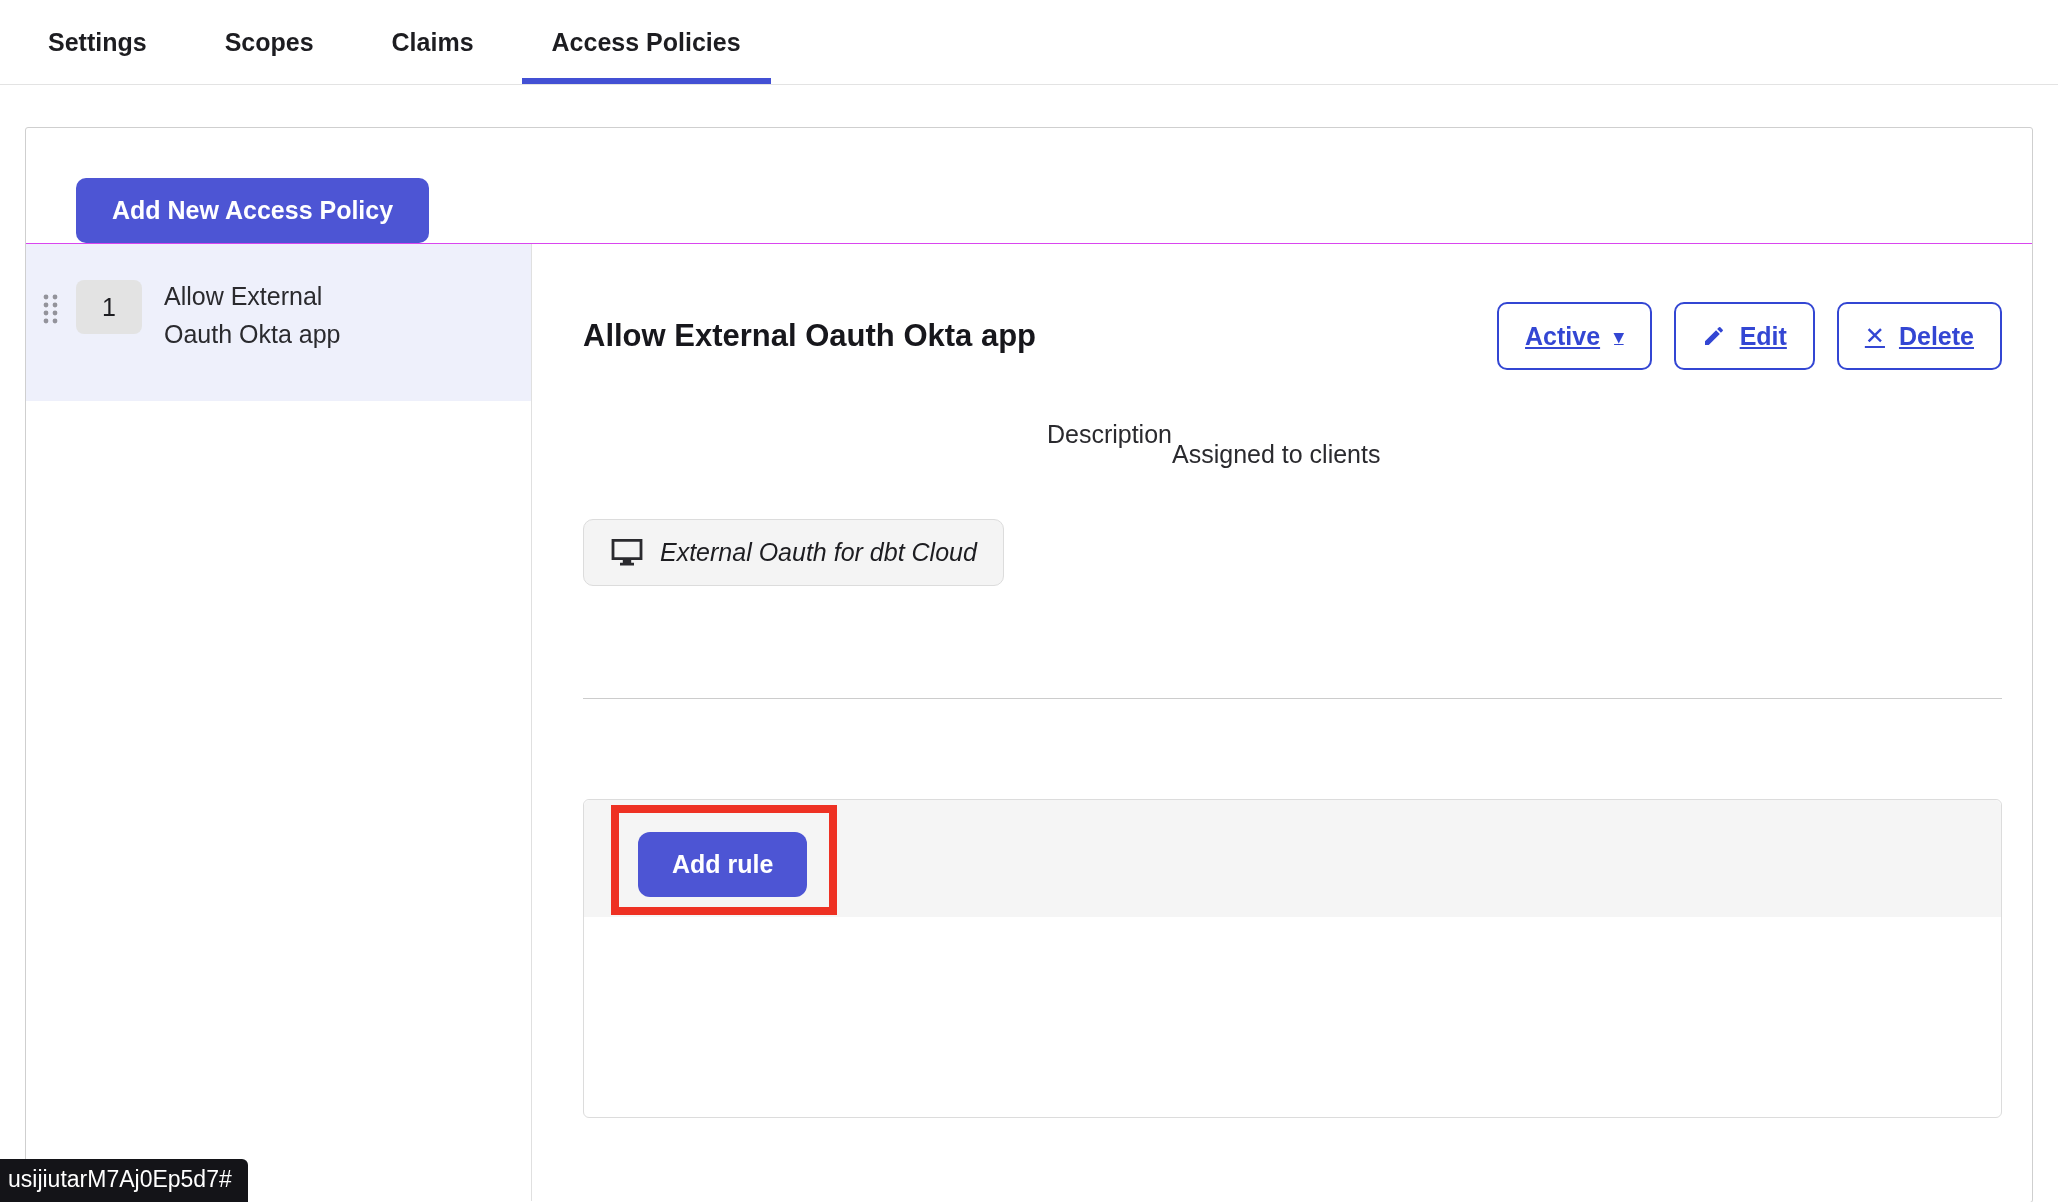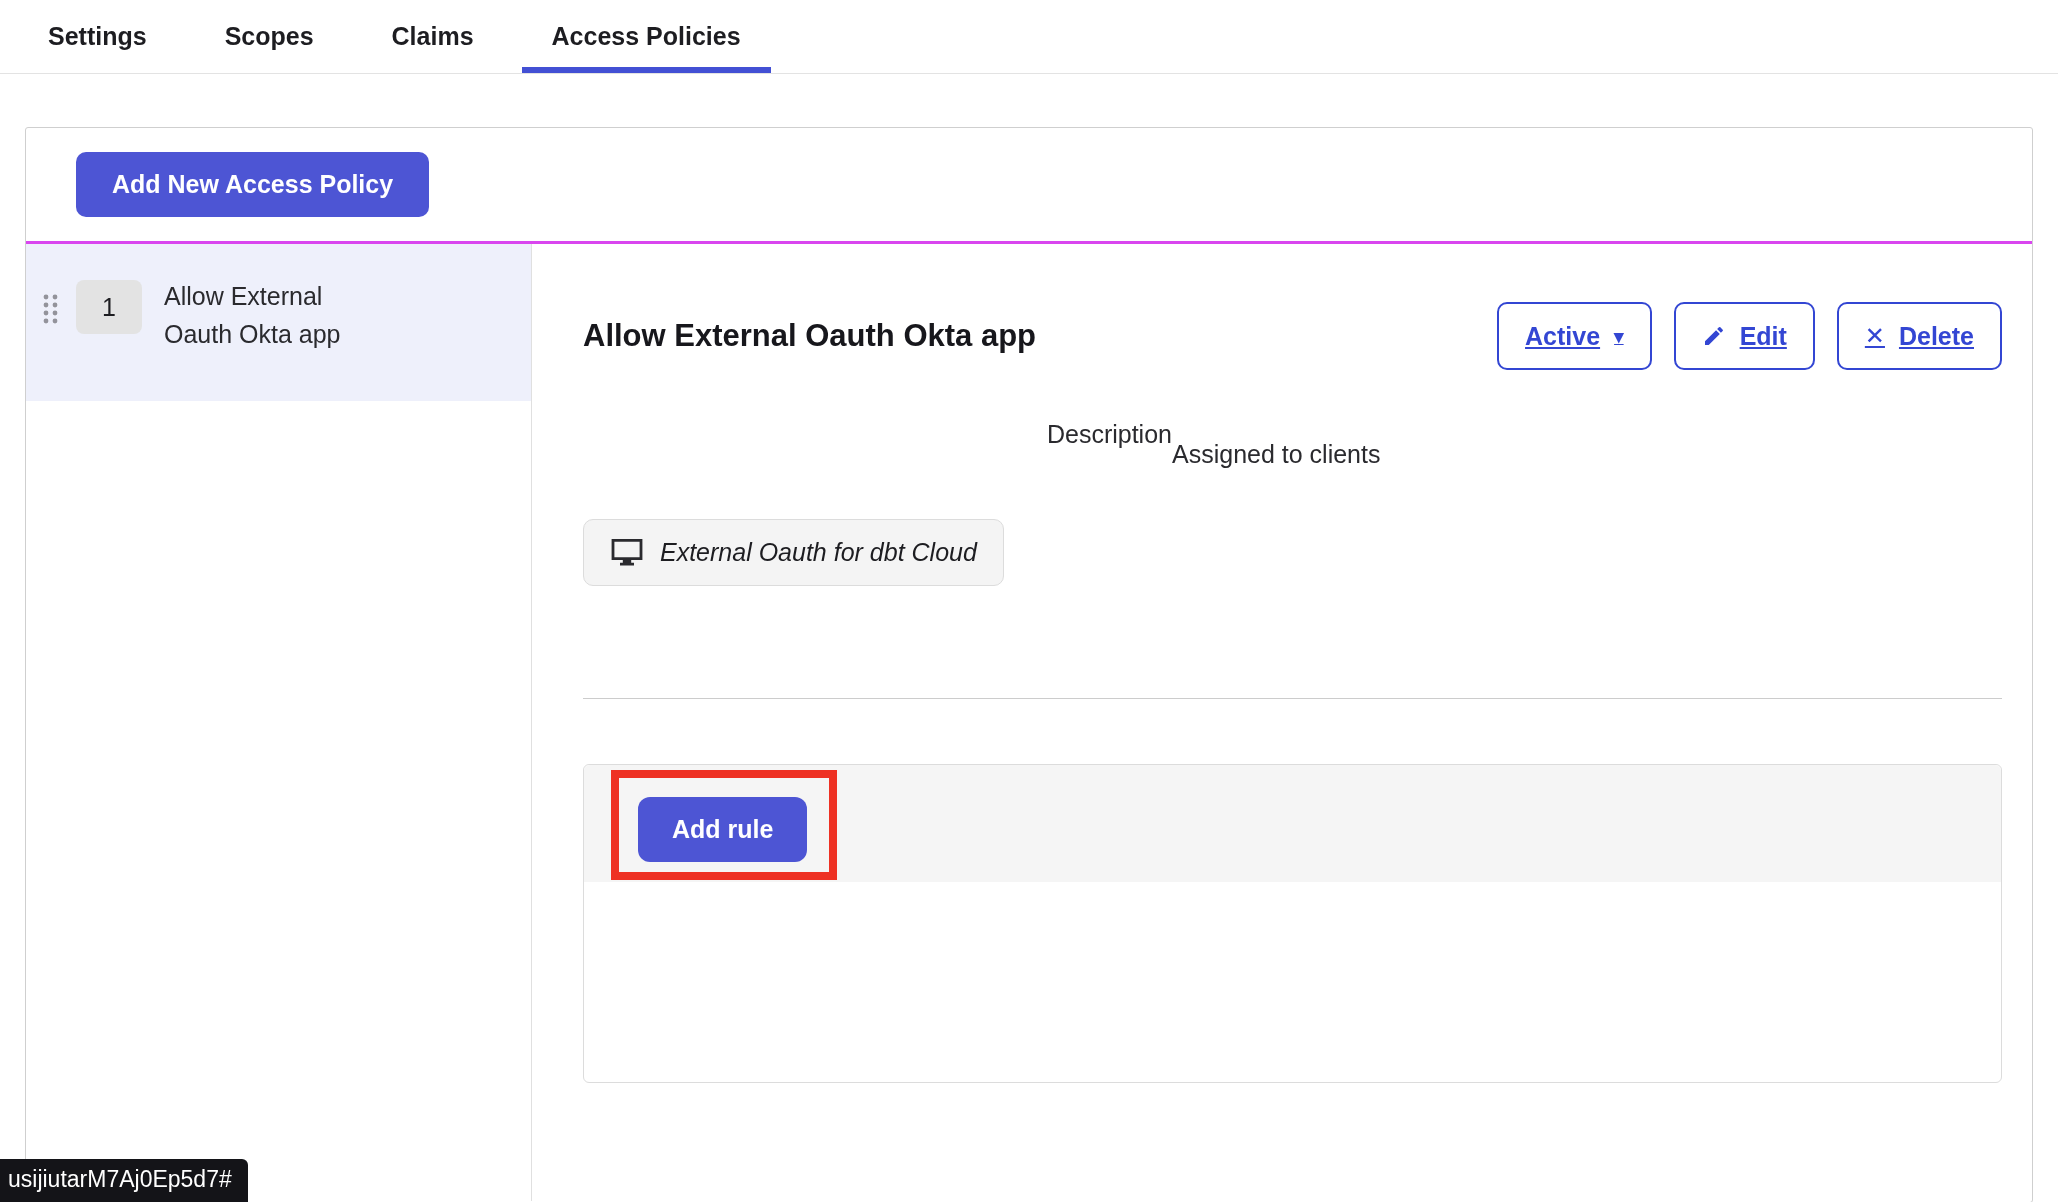--- a/index.html
+++ b/index.html
@@ -10,42 +10,42 @@
   }
   *{margin:0;padding:0;box-sizing:border-box;}
   html,body{background:#fff;}
   body{
     width:2058px;height:1202px;position:relative;overflow:hidden;
     font-family:"Liberation Sans", sans-serif;color:#1d1d21;
   }
 
   
   .tabbar{
-    position:absolute;top:0;left:0;width:100%;height:74px;
+    position:absolute;top:0;left:0;width:100%;height:85px;
     border-bottom:1px solid #e3e3e3;
     display:flex;align-items:center;padding-left:48px;
   }
   .tab{
     position:relative;height:100%;display:flex;align-items:center;
     margin-right:78px;font-size:25px;font-weight:700;color:#1d1d21;cursor:pointer;
     white-space:nowrap;
   }
   .tab.active::after{
     content:"";position:absolute;left:-30px;right:-30px;bottom:0;height:6px;
     background:var(--accent-underline);
   }
 
   
   .panel{
     position:absolute;left:25px;top:127px;width:2008px;height:1076px;
     border:1px solid #cfcfcf;border-radius:3px;background:#fff;
   }
   .panel-header{
-    height:116px;border-bottom:3px solid #d946ef;
-    display:flex;align-items:center;padding-left:50px;
+    height:116px;border-bottom:1px solid #d946ef;
+    display:flex;align-items:flex-end;padding-left:50px;
   }
   .btn-primary{
     background:var(--primary);color:#fff;border:none;cursor:pointer;
     font-family:inherit;font-size:25px;font-weight:700;
     border-radius:10px;padding:20px 36px;line-height:1;
   }
   .panel-body{display:flex;height:calc(100% - 117px);}
 
   
   .policy-col{width:506px;border-right:1px solid #e0e0e0;flex:none;}
@@ -85,21 +85,21 @@
   .meta-value{color:#1d1d21;}
   .client-chip{
     display:inline-flex;align-items:center;gap:16px;
     background:#f4f4f4;border:1px solid #dcdcdc;border-radius:10px;
     padding:18px 26px;font-size:25px;color:#1d1d21;font-style:italic;
   }
 
   .divider{border:none;border-top:1px solid #cccccc;margin-top:112px;}
 
   
-  .rules-card{margin-top:65px;border:1px solid #dcdcdc;border-radius:6px;}
+  .rules-card{margin-top:100px;border:1px solid #dcdcdc;border-radius:6px;}
   .rules-header{background:#f5f5f5;padding:5px 0 2px 27px;border-radius:6px 6px 0 0;}
   .annotation-box{
     display:inline-block;border:8px solid var(--annotation-red);
     padding:19px 22px 10px 19px;background:transparent;
   }
   .btn-add-rule{
     background:var(--primary);color:#fff;border:none;cursor:pointer;
     font-family:inherit;font-size:25px;font-weight:700;
     border-radius:12px;padding:20px 34px;line-height:1;
   }

